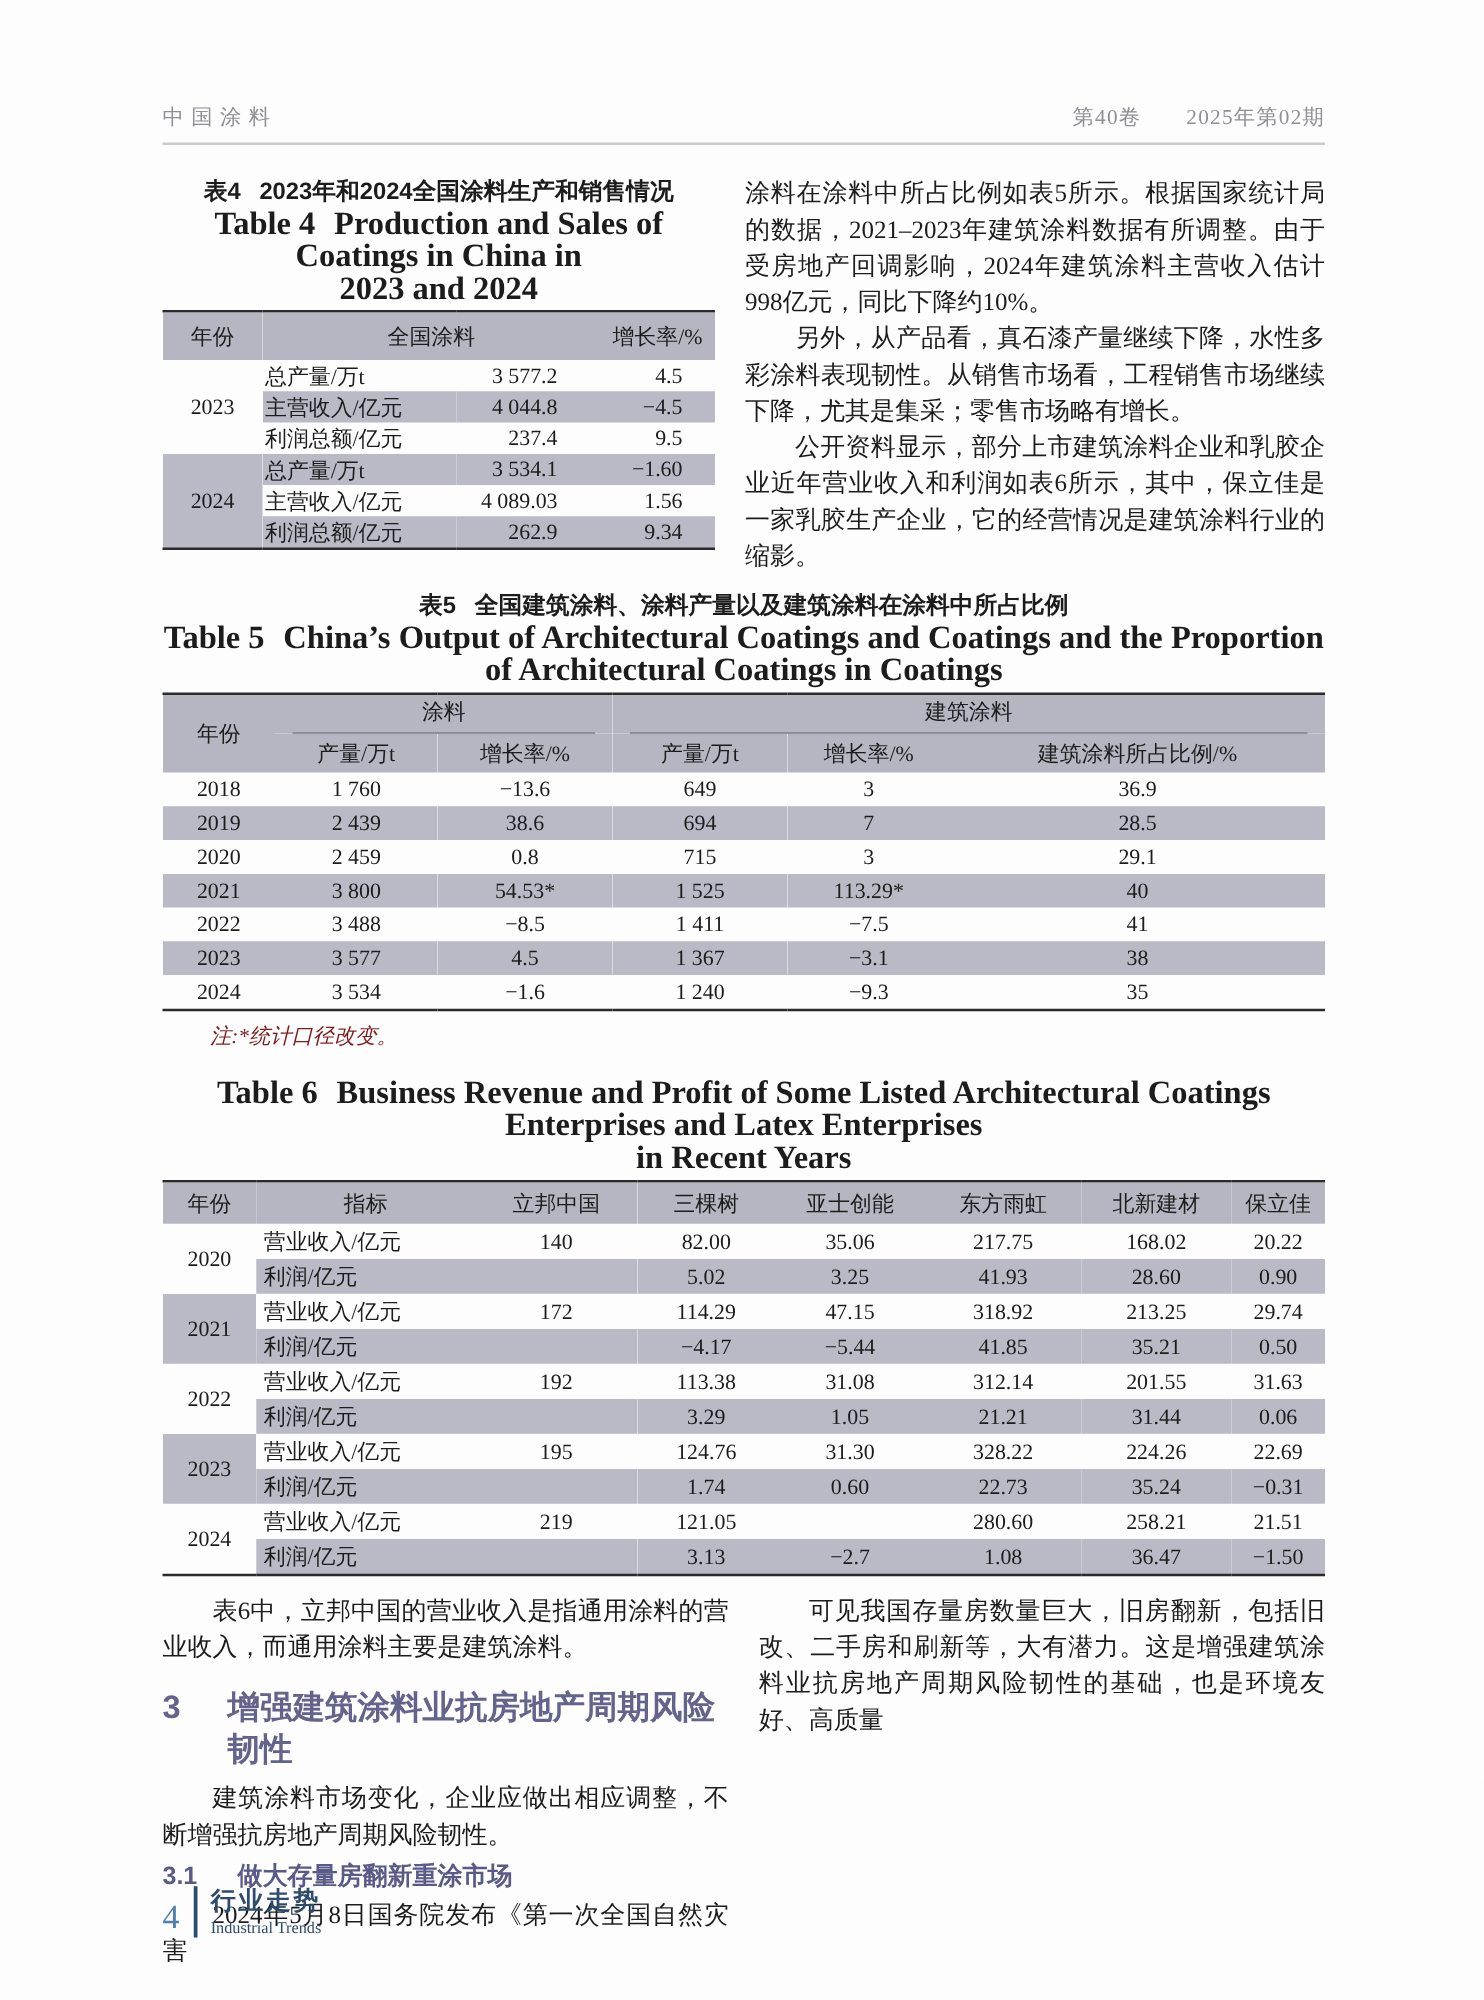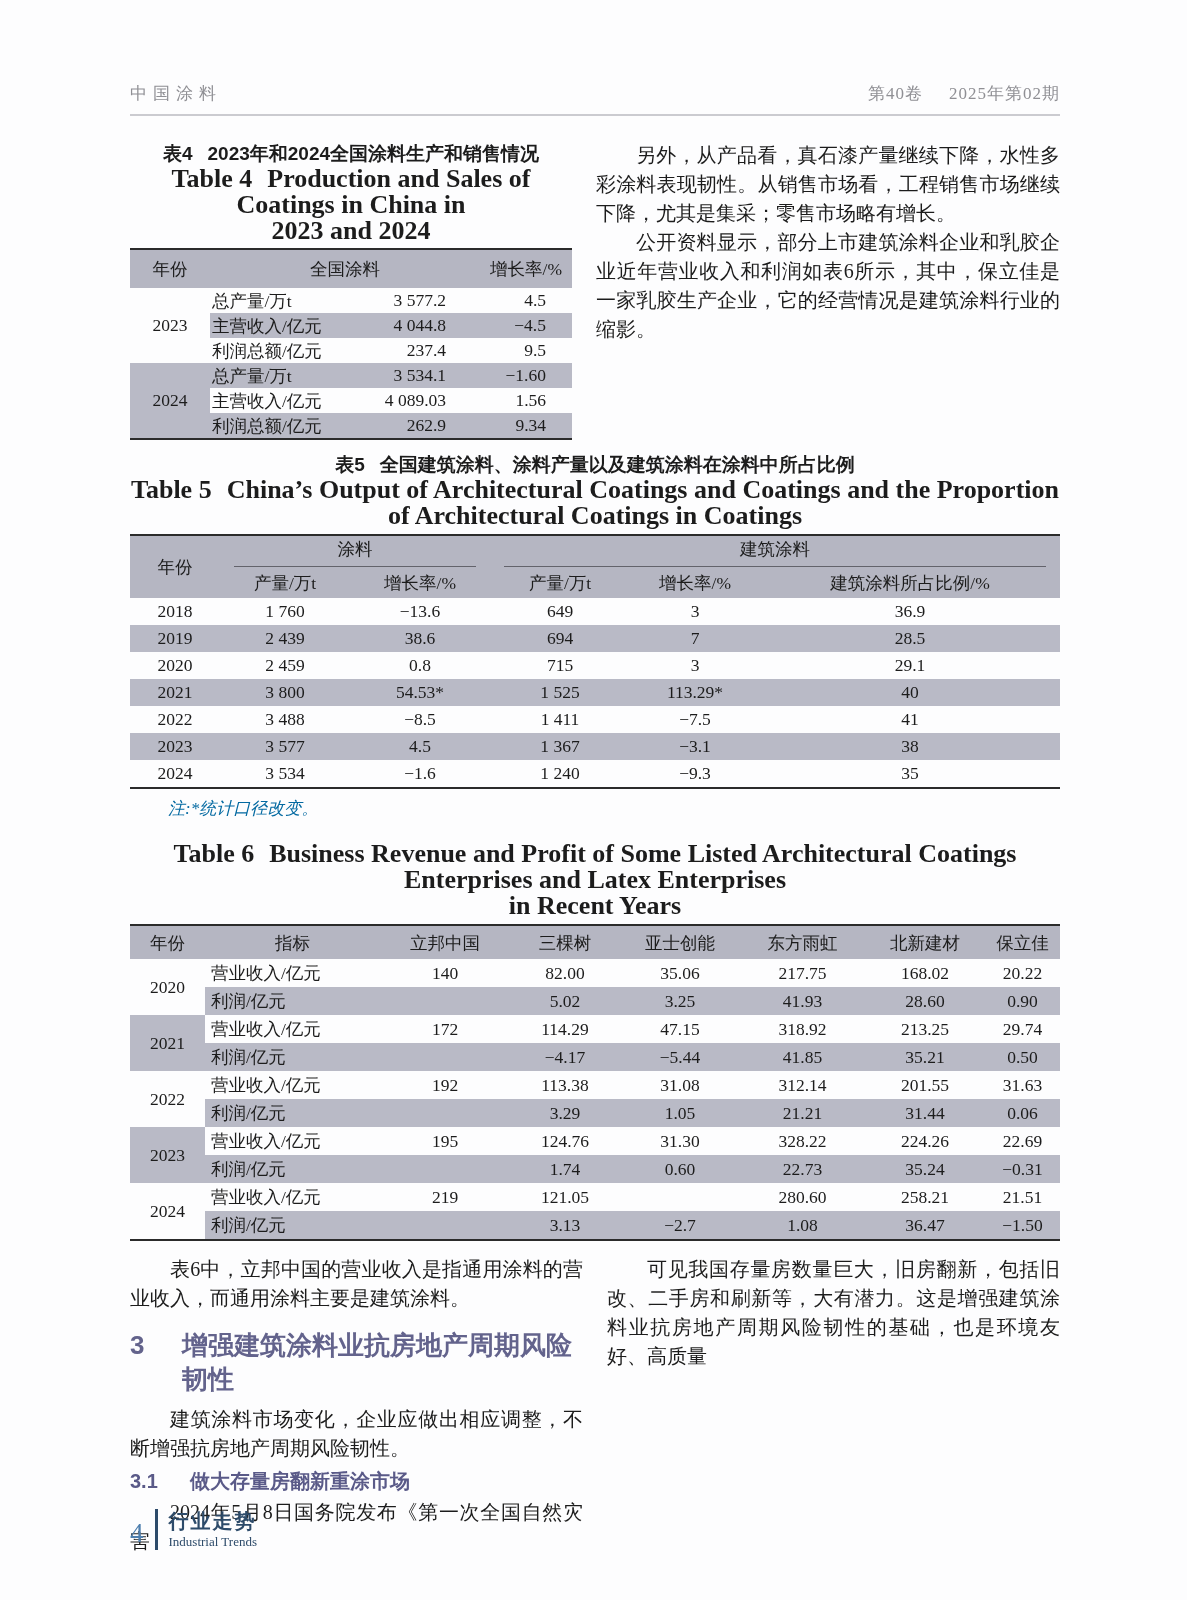--- a/index.html
+++ b/index.html
@@ -9,21 +9,21 @@
     padding:0 127px 0 130px;
     font-family:"Liberation Serif", serif;color:#1c1c1c;
   }
   
   .page-header{
     padding-top:82px;padding-bottom:9px;border-bottom:2px solid #cbcbd0;
     display:flex;justify-content:space-between;align-items:baseline;
     font-size:17px;color:#8f8f94;
   }
   .journal-name{letter-spacing:6px;}
-  .issue-info{display:flex;gap:26px;letter-spacing:1px;}
+  .issue-info{display:flex;gap:36px;letter-spacing:1px;}
   
   .top-section{display:flex;gap:24px;margin-top:25px;}
   .left-col{width:442px;flex:none;}
   .right-col{flex:1;min-width:0;}
   .bottom-section{display:flex;gap:24px;margin-top:14px;}
   .b-col{flex:1;min-width:0;}
   
   .body-text p{margin:0;font-size:20px;line-height:29px;text-align:justify;}
   .body-text p.indent{text-indent:2em;}
   
@@ -48,21 +48,21 @@
   .t4 .c-gro{text-align:right;padding-right:26px;}
   
   .t5-section{margin-top:12px;}
   .t5{margin-top:5px;}
   .t5 th{background:#b5b6c2;text-align:center;}
   .t5 .th-year{height:62px;}
   .t5 .th-group{height:31px;vertical-align:bottom;}
   .t5 .th-group div{margin:0 14px;padding-bottom:5px;border-bottom:1px solid #63636b;}
   .t5 .th-sub{height:31px;vertical-align:middle;}
   .t5 td{height:27px;text-align:center;}
-  .t5-note{margin:10px 0 0 38px;font-size:17px;line-height:20px;color:#0369a1;font-style:italic;}
+  .t5-note{margin:10px 0 0 38px;font-size:17px;line-height:20px;color:#7f1d1d;font-style:italic;}
   
   .t6-section{margin-top:22px;}
   .t6{margin-top:5px;}
   .t6 th{height:33px;background:#b5b6c2;text-align:center;}
   .t6 td{height:28px;text-align:center;}
   .t6 .c-year{text-align:center;}
   .t6 .c-label{text-align:left;padding-left:6px;}
   
   .h3{display:flex;margin:15px 0 9px;color:#63638c;
       font-family:"Liberation Sans",sans-serif;font-weight:bold;
@@ -147,20 +147,21 @@
             </tr>
             <tr class="stripe">
               <td class="c-label">利润总额/亿元</td>
               <td class="c-val">262.9</td>
               <td class="c-gro">9.34</td>
             </tr>
           </tbody>
       </table>
     </div>
     <div class="right-col body-text">
+      <p>涂料在涂料中所占比例如表5所示。根据国家统计局的数据，2021–2023年建筑涂料数据有所调整。由于受房地产回调影响，2024年建筑涂料主营收入估计998亿元，同比下降约10%。</p>
       <p class="indent">另外，从产品看，真石漆产量继续下降，水性多彩涂料表现韧性。从销售市场看，工程销售市场继续下降，尤其是集采；零售市场略有增长。</p>
       <p class="indent">公开资料显示，部分上市建筑涂料企业和乳胶企业近年营业收入和利润如表6所示，其中，保立佳是一家乳胶生产企业，它的经营情况是建筑涂料行业的缩影。</p>
     </div>
   </div>
 
   <div class="t5-section">
     <div class="table-caption cap-zh">
       <span class="cap-label">表5</span><span>全国建筑涂料、涂料产量以及建筑涂料在涂料中所占比例</span>
     </div>
     <div class="table-caption cap-en">

